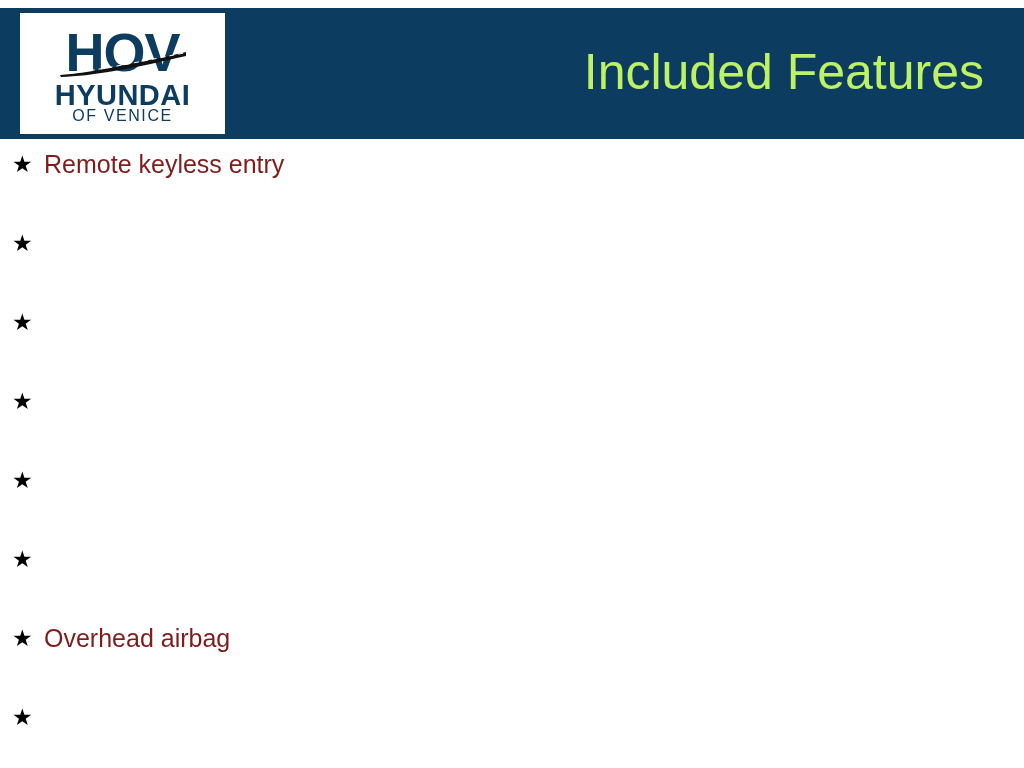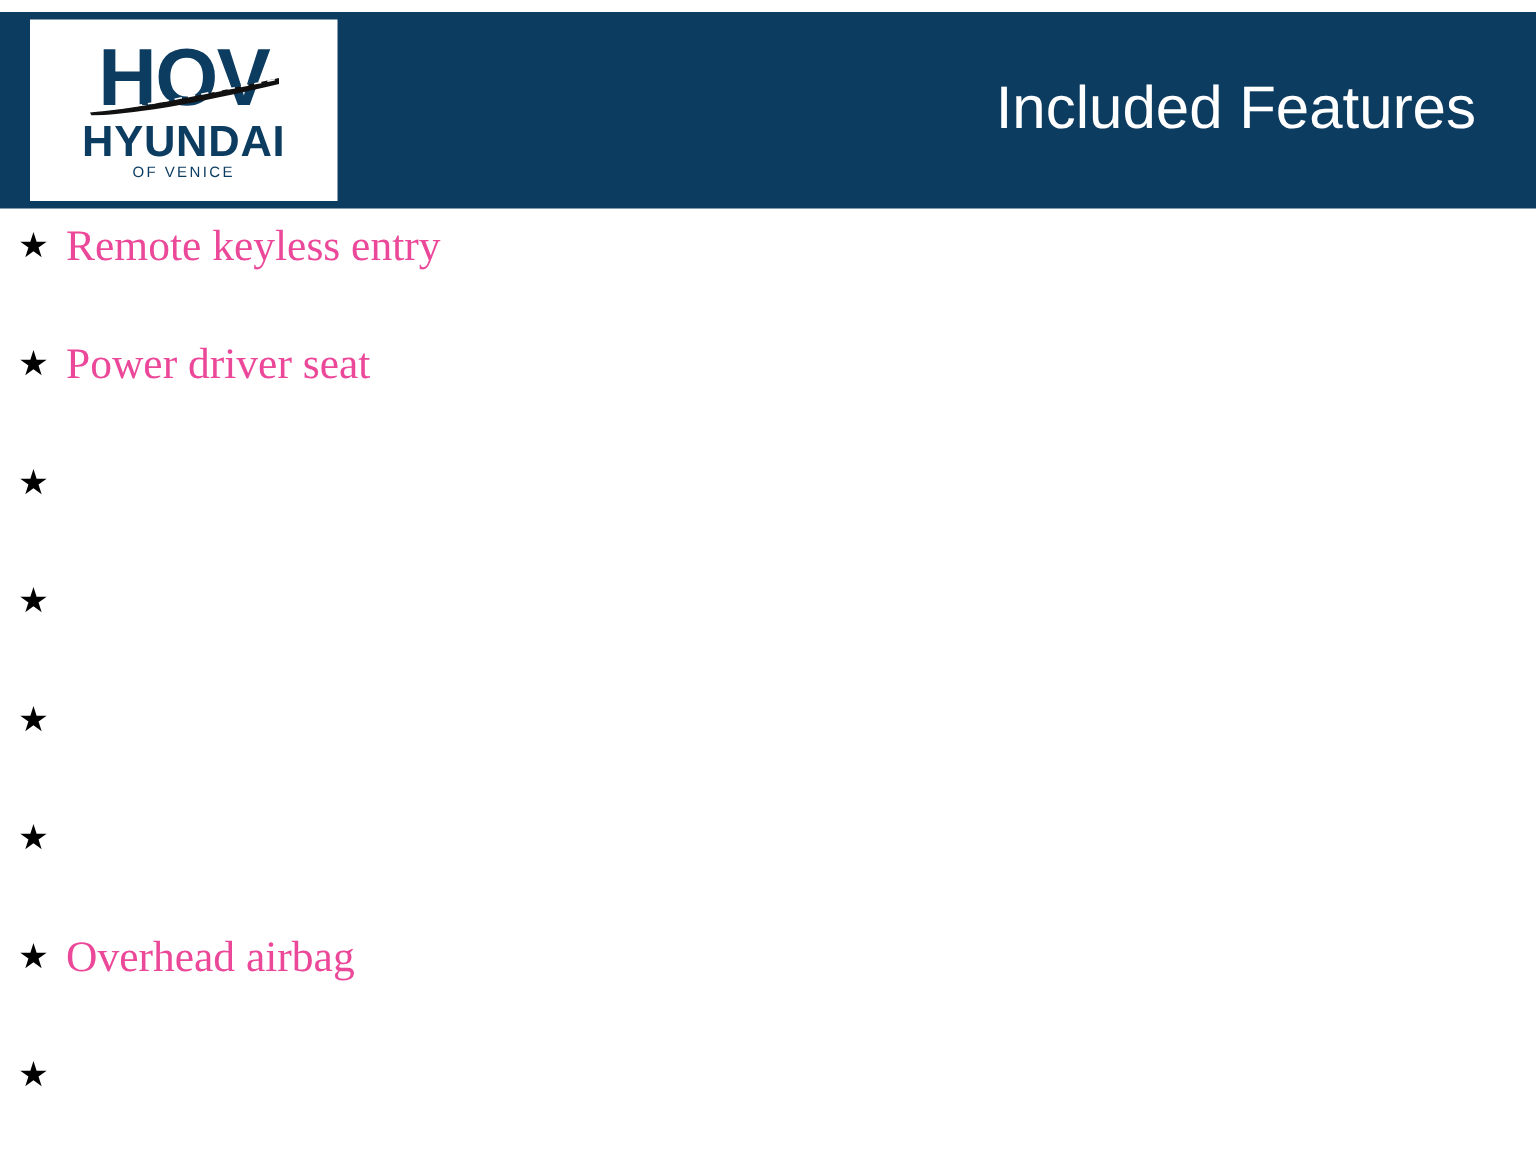--- a/index.html
+++ b/index.html
@@ -73,33 +73,33 @@
     font-family: "Liberation Sans", sans-serif;
     font-weight: bold;
     font-size: 29px;
     line-height: 26px;
     color: #0d3c61;
     letter-spacing: 0.5px;
     margin-top: 1px;
   }
   .logo-venice {
     font-family: "Liberation Sans", sans-serif;
-    font-size: 10px;
+    font-size: 16px;
     line-height: 13px;
     color: #0d3c61;
     letter-spacing: 1.6px;
     margin-top: 1px;
   }
   .slide-title {
     position: absolute;
     right: 40px;
     top: 34px;
-    font-size: 40px;
+    font-size: 50px;
     line-height: 60px;
-    color: #ffffff;
+    color: #bef264;
     font-family: "Liberation Sans", sans-serif;
     font-weight: normal;
     white-space: nowrap;
   }
   .features-list {
     position: absolute;
     top: 145px;
     left: 0;
     width: 1024px;
     list-style: none;
@@ -116,24 +116,24 @@
   .bullet-star {
     flex: 0 0 auto;
     font-size: 23px;
     line-height: 38px;
     color: #000000;
     width: 32px;
     text-align: left;
     font-family: "DejaVu Sans", sans-serif;
   }
   .feature-text {
-    font-size: 29px;
+    font-size: 25px;
     line-height: 38px;
-    color: #ec4899;
-    font-family: Liberation Serif, serif;
+    color: #7f1d1d;
+    font-family: Liberation Sans, sans-serif;
     white-space: nowrap;
   }
 </style>
 </head>
 <body>
 
 <div class="slide">
 
   <div class="header-bar">
     <div class="logo-box">
@@ -150,21 +150,20 @@
     <div class="slide-title">Included Features</div>
   </div>
 
   <ul class="features-list">
     <li class="feature-item">
       <span class="bullet-star">★</span>
       <span class="feature-text">Remote keyless entry</span>
     </li>
     <li class="feature-item">
       <span class="bullet-star">★</span>
-      <span class="feature-text">Power driver seat</span>
     </li>
     <li class="feature-item">
       <span class="bullet-star">★</span>
     </li>
     <li class="feature-item">
       <span class="bullet-star">★</span>
     </li>
     <li class="feature-item">
       <span class="bullet-star">★</span>
     </li>

